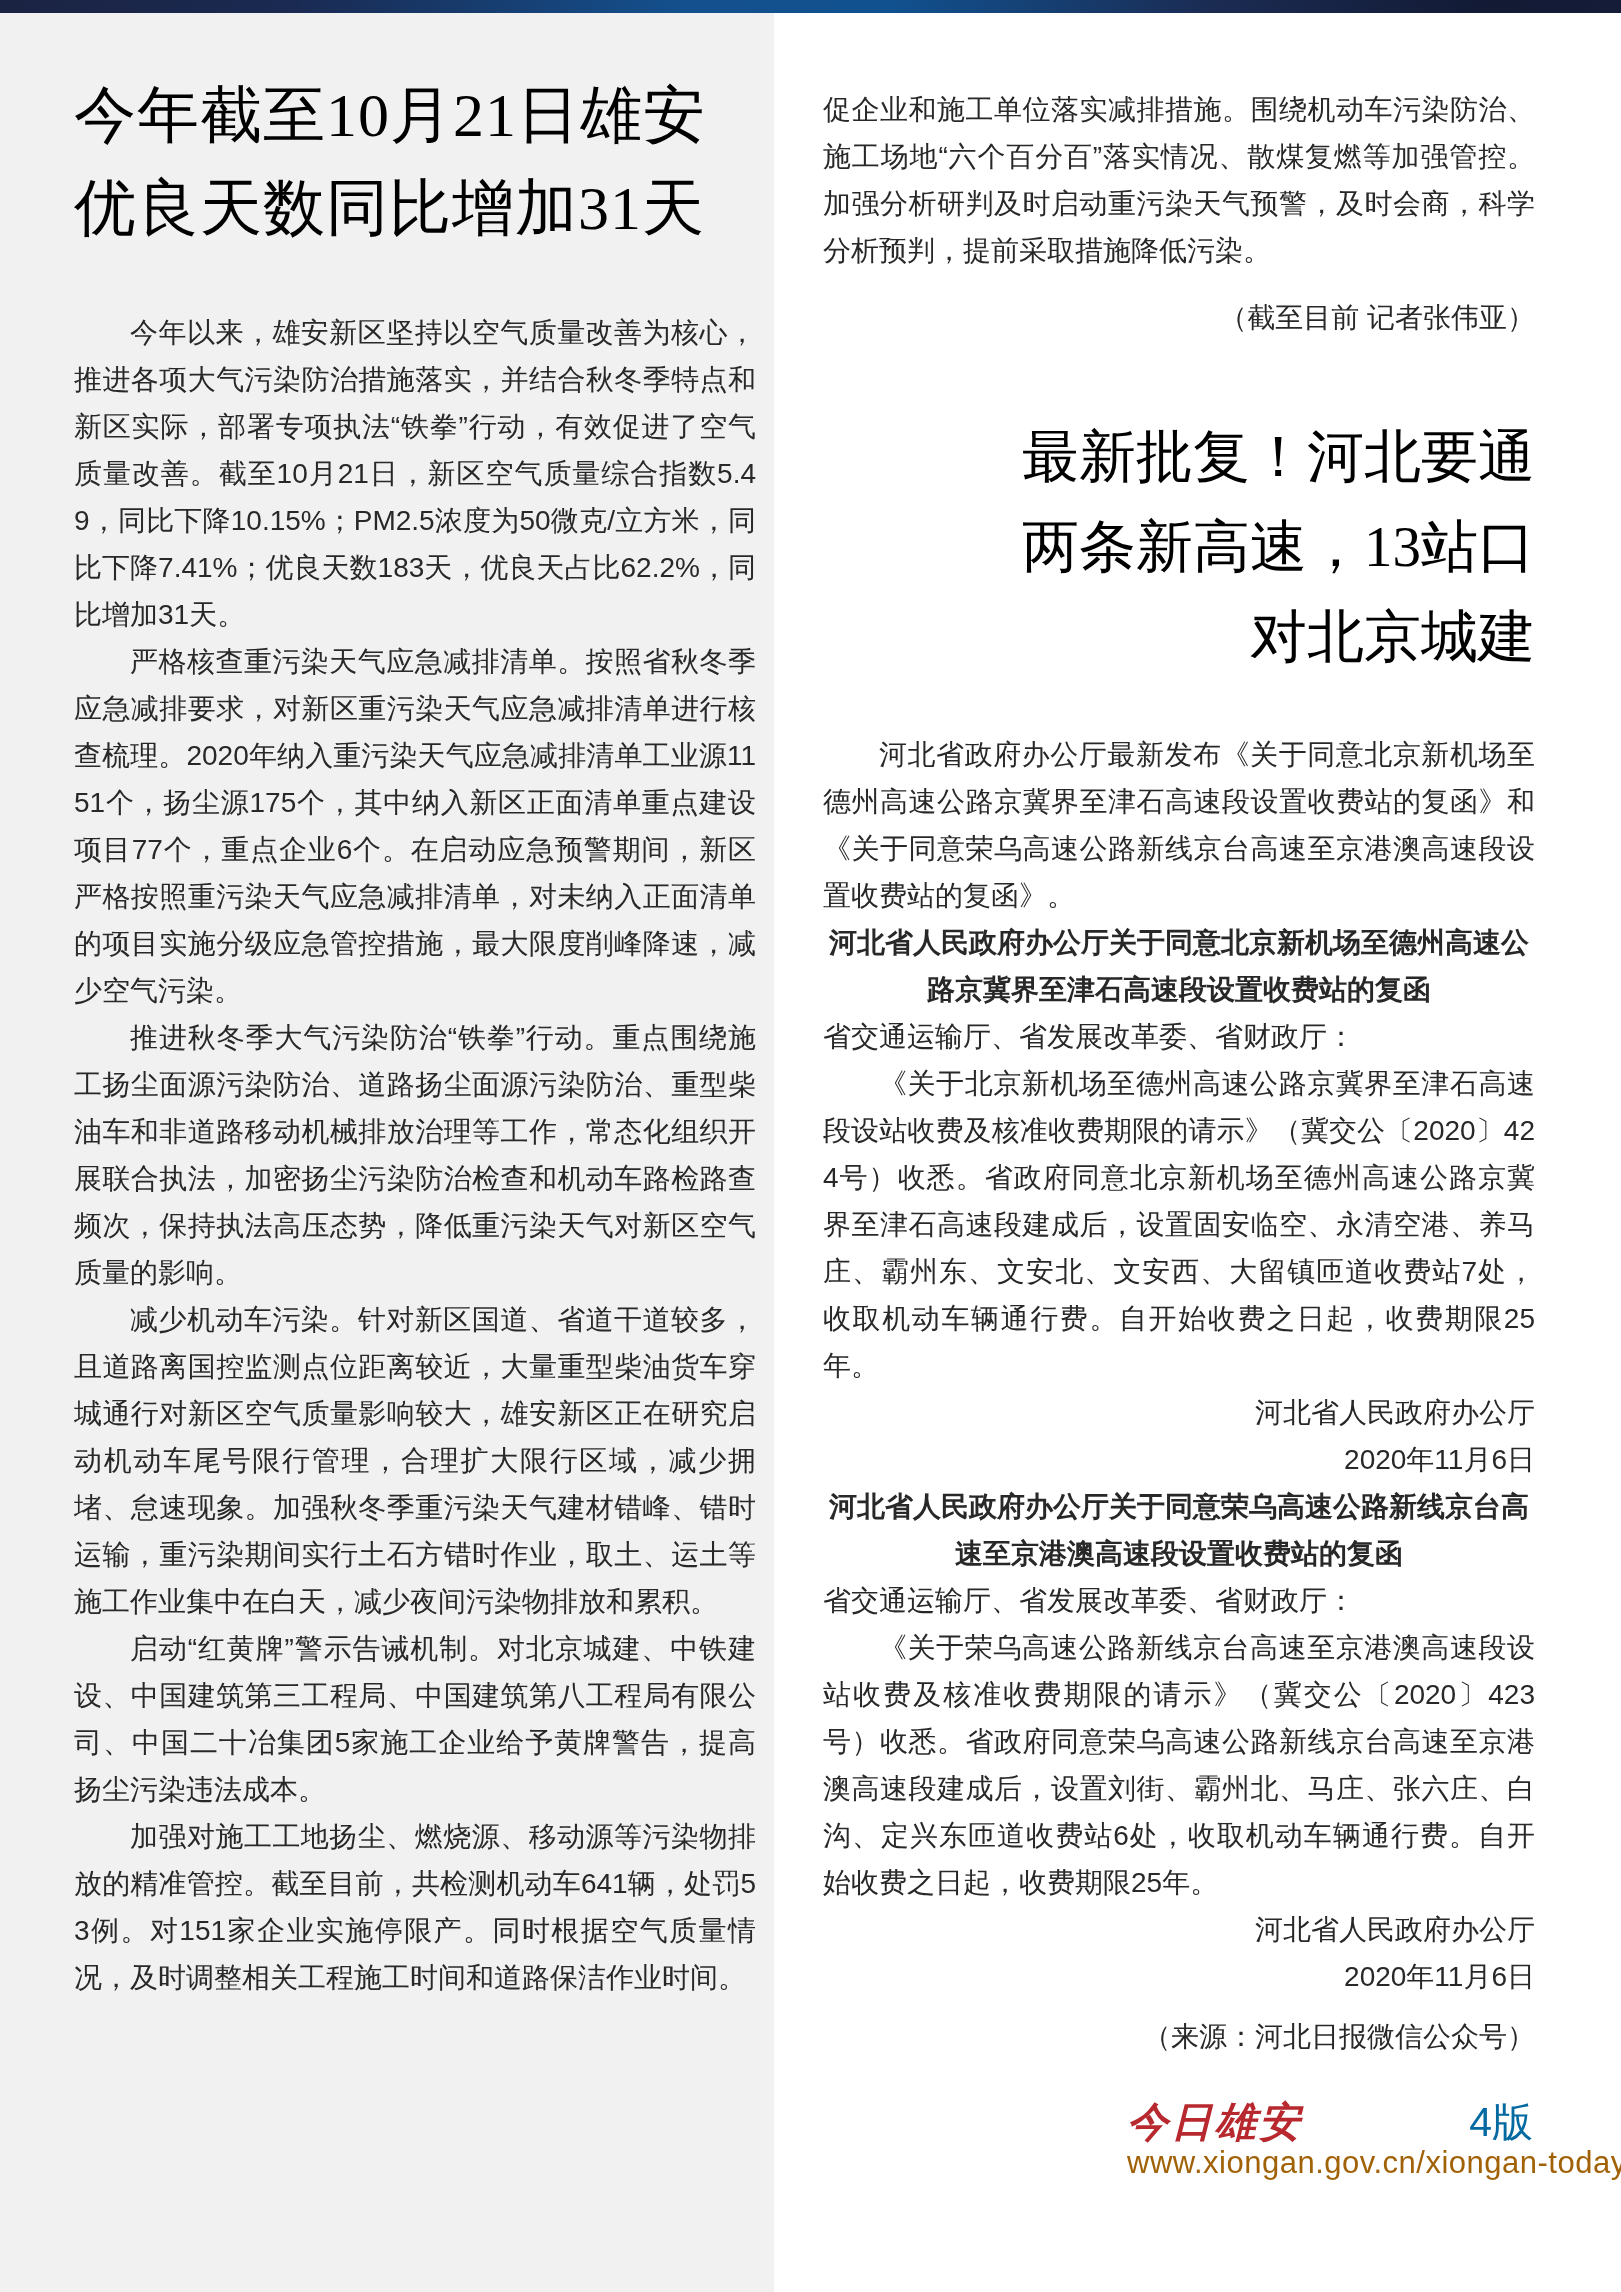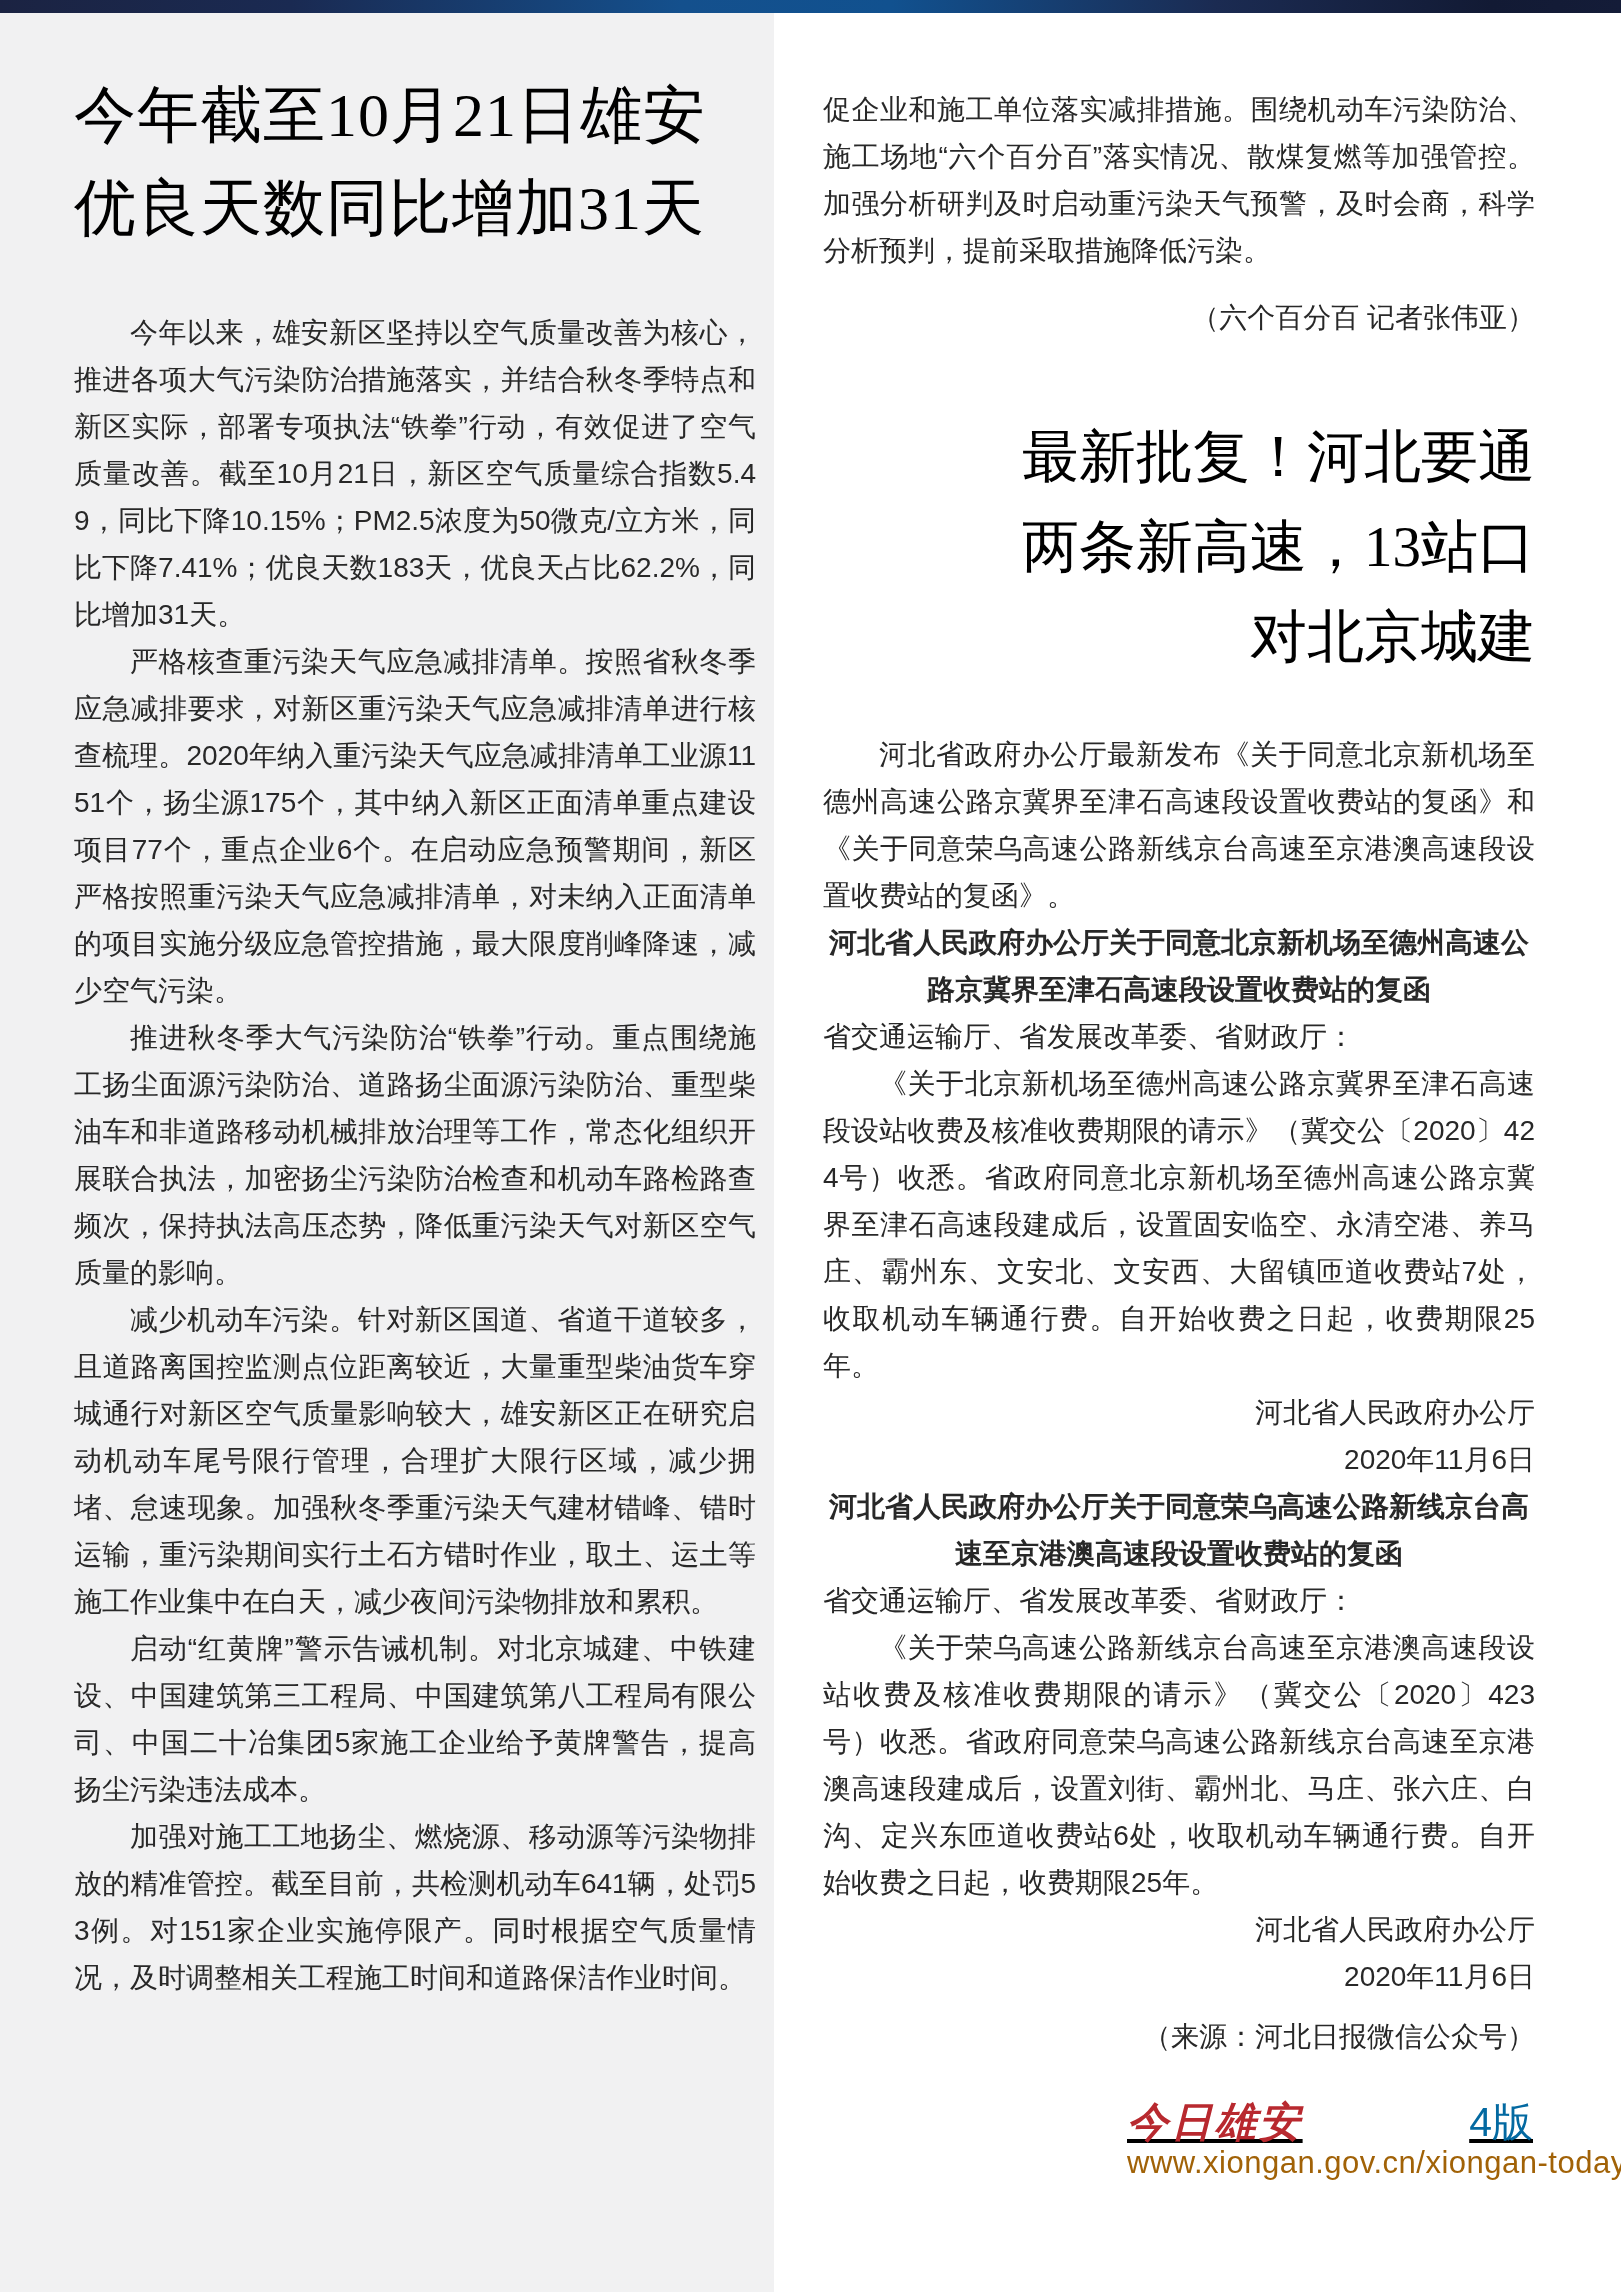--- a/index.html
+++ b/index.html
@@ -45,21 +45,21 @@
   .intro-gap { margin-top:49px !important; }
   .letter-heading {
     font-weight:700; text-align:center !important; color:#000;
     text-indent:0 !important;
   }
   .salutation { text-indent:0 !important; }
   .sig { text-align:right !important; }
   .source { text-align:right !important; margin-top:13.7px !important; color:#333; }
 
   .footer { position:absolute; left:1127px; top:2100px; width:406px; }
-  .footer-row { display:flex; justify-content:space-between; align-items:flex-end;text-decoration:underline; }
+  .footer-row { display:flex; justify-content:space-between; align-items:flex-end; }
   .brand {
     color:#b8292f; font-family:"Liberation Serif", serif;
     font-weight:700; font-style:italic; font-size:41px; line-height:1.1;
     letter-spacing:2.9px;
   }
   .page-num { font-size:41px; color:#0369a1; line-height:1.1; }
   .url {
     margin-top:0; font-size:31px; color:#a16207; letter-spacing:0.5px;
     white-space:nowrap;
   }
@@ -83,21 +83,21 @@
     <p class="indent">减少机动车污染。针对新区国道、省道干道较多，且道路离国控监测点位距离较近，大量重型柴油货车穿城通行对新区空气质量影响较大，雄安新区正在研究启动机动车尾号限行管理，合理扩大限行区域，减少拥堵、怠速现象。加强秋冬季重污染天气建材错峰、错时运输，重污染期间实行土石方错时作业，取土、运土等施工作业集中在白天，减少夜间污染物排放和累积。</p>
     <p class="indent">启动“红黄牌”警示告诫机制。对北京城建、中铁建设、中国建筑第三工程局、中国建筑第八工程局有限公司、中国二十冶集团5家施工企业给予黄牌警告，提高扬尘污染违法成本。</p>
     <p class="indent">加强对施工工地扬尘、燃烧源、移动源等污染物排放的精准管控。截至目前，共检测机动车641辆，处罚53例。对151家企业实施停限产。同时根据空气质量情况，及时调整相关工程施工时间和道路保洁作业时间。</p>
 
   </div>
 </div>
 
 <div class="right-col">
   <div class="body-text">
     <p>促企业和施工单位落实减排措施。围绕机动车污染防治、施工场地“六个百分百”落实情况、散煤复燃等加强管控。加强分析研判及时启动重污染天气预警，及时会商，科学分析预判，提前采取措施降低污染。</p>
-    <p class="byline">（六个百分百 记者张伟亚）</p>
+    <p class="byline">（截至目前 记者张伟亚）</p>
   </div>
 
   <div class="art2-title">
     <div>最新批复！河北要通</div>
     <div>两条新高速，13站口</div>
     <div>对北京城建</div>
   </div>
 
   <div class="body-text">
     <p class="indent intro-gap">河北省政府办公厅最新发布《关于同意北京新机场至德州高速公路京冀界至津石高速段设置收费站的复函》和《关于同意荣乌高速公路新线京台高速至京港澳高速段设置收费站的复函》。</p>

